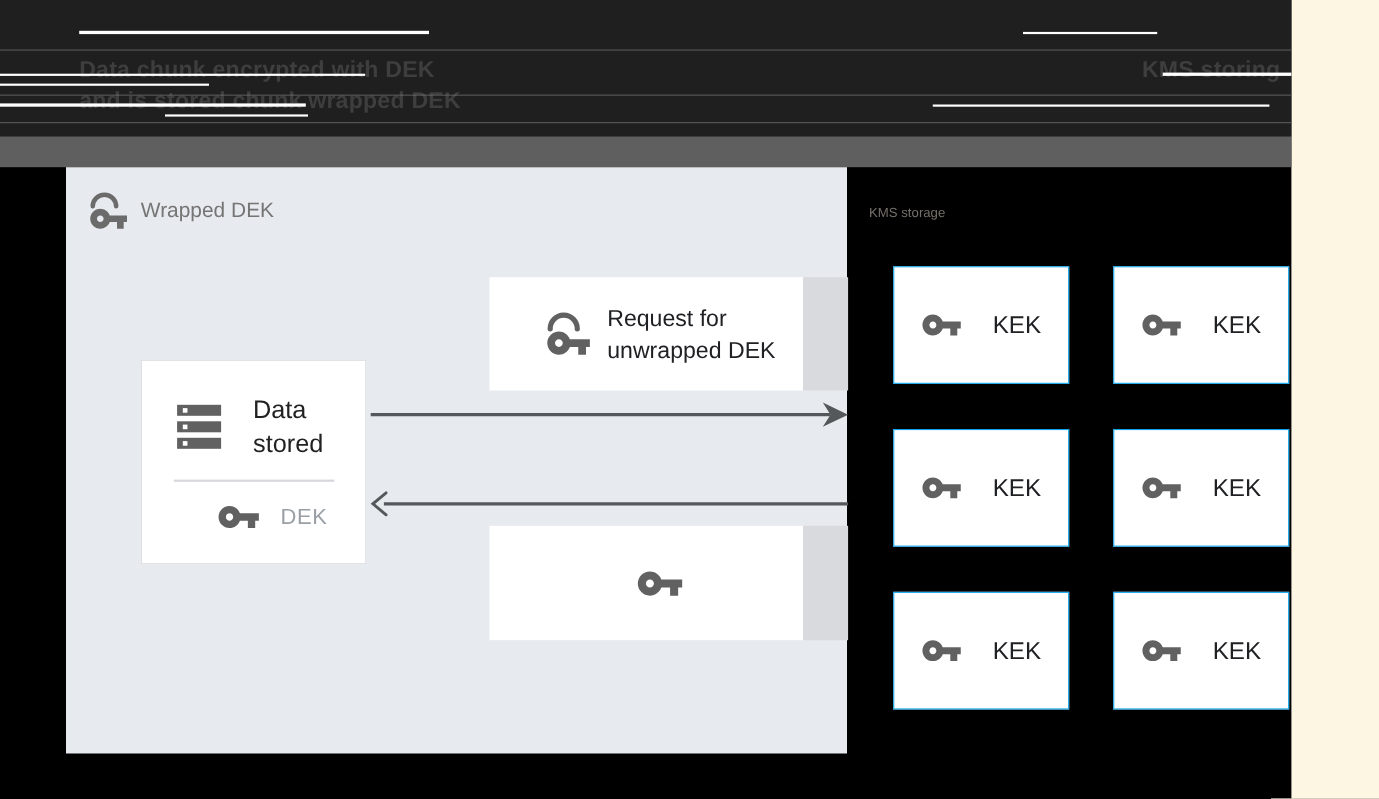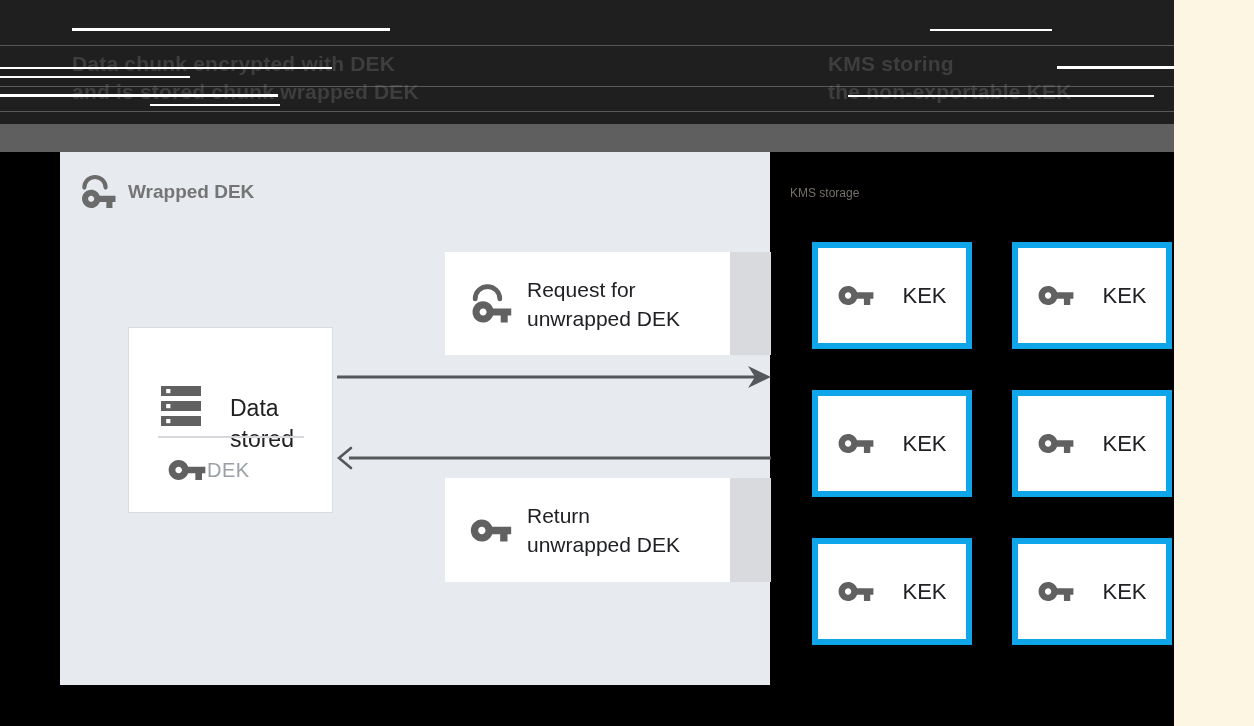--- a/index.html
+++ b/index.html
@@ -4,47 +4,47 @@
 <style>
   html,body{margin:0;padding:0;background:#fcf6e3;}
   #canvas{
     position:relative;width:1174px;height:726px;overflow:hidden;
     font-family:"Liberation Sans",sans-serif;background:#000000;
   }
   
   .header-band{position:absolute;left:0;top:0;width:1254px;height:124px;background:#1f1f1f;}
   .caption{position:absolute;color:#3e3e3e;font-size:21px;line-height:28px;font-weight:bold;letter-spacing:.2px;}
   .caption-left{left:72px;top:50px;}
-  .caption-right{left:828px;top:50px;width:300px;text-align:left;}
+  .caption-right{left:864px;top:50px;width:300px;text-align:right;}
   .glitch{position:absolute;background:#fff;}
   .hairline{position:absolute;left:0;width:1254px;height:1px;background:#7a7a7a;opacity:.65;}
   .gray-strip{position:absolute;left:0;top:124px;width:1254px;height:28px;background:#5f5f5f;}
 
   
   .wrapped-zone{position:absolute;left:60px;top:152px;width:710px;height:533px;background:#e7eaee;}
   .zone-label{position:absolute;display:flex;align-items:center;gap:11px;color:#757575;font-size:19px;}
-  .zone-label-wrapped{left:79px;top:173px;font-weight:bold;}
+  .zone-label-wrapped{left:79px;top:173px;}
   .kms-label{position:absolute;left:790px;top:186px;color:#757069;font-size:12px;}
 
-  .white-box{position:absolute;background:#fff;display:flex;align-items:center;padding-left:24px;box-sizing:border-box;gap:14px;}
+  .white-box{position:absolute;background:#fff;display:flex;align-items:center;padding-left:24px;box-sizing:border-box;gap:14px;justify-content:center;}
   .white-box .box-text{color:#202124;font-size:21px;line-height:29px;}
   .box-request{left:445px;top:252px;width:285px;height:103px;}
   .box-return{left:445px;top:478px;width:285px;height:104px;}
   .box-tail{position:absolute;background:#d8dade;}
   .tail-request{left:730px;top:252px;width:41px;height:103px;}
   .tail-return{left:730px;top:478px;width:41px;height:104px;}
 
   .data-card{position:absolute;left:128px;top:327px;width:205px;height:186px;background:#fff;border:1px solid #dadce0;box-sizing:border-box;}
   .data-card .chunk-row{position:absolute;left:28px;top:29px;display:flex;align-items:center;gap:25px;}
-  .data-card .chunk-title{color:#212121;font-size:23px;line-height:31px;margin-top:36px;}
+  .data-card .chunk-title{color:#212121;font-size:23px;line-height:31px;}
   .data-card .divider{position:absolute;left:29px;top:108px;width:146px;height:2px;background:#d6d8db;}
-  .data-card .dek-row{position:absolute;left:38px;top:130px;display:flex;align-items:center;}
+  .data-card .dek-row{position:absolute;left:68px;top:130px;display:flex;align-items:center;gap:18px;}
   .data-card .dek-label{color:#9aa0a6;font-size:20px;letter-spacing:.5px;}
 
-  .kek-card{position:absolute;width:160px;height:107px;background:#fff;border:6px solid #0ea5e9;box-sizing:border-box;
+  .kek-card{position:absolute;width:160px;height:107px;background:#fff;border:1px solid #0ea5e9;box-sizing:border-box;
     display:flex;align-items:center;justify-content:center;gap:27px;}
   .kek-card .kek-label{color:#202124;font-size:22px;}
   .kek-r1c1{left:812px;top:242px;} .kek-r1c2{left:1012px;top:242px;}
   .kek-r2c1{left:812px;top:390px;} .kek-r2c2{left:1012px;top:390px;}
   .kek-r3c1{left:812px;top:538px;} .kek-r3c2{left:1012px;top:538px;}
 
   .arrow-svg{position:absolute;overflow:visible;}
   svg{display:block;}
 </style>
 </head>
@@ -52,21 +52,20 @@
 
 <div id="canvas">
 
   <div class="header-band">
     <div class="caption caption-left">
       <div>Data chunk encrypted with DEK</div>
       <div>and is stored chunk wrapped DEK</div>
     </div>
     <div class="caption caption-right">
       <div>KMS storing</div>
-      <div>the non-exportable KEK</div>
     </div>
 
     <div class="hairline" style="top:45px"></div>
     <div class="hairline" style="top:86px"></div>
     <div class="hairline" style="top:111px"></div>
     <div class="glitch" style="left:72px;top:28px;width:318px;height:3px"></div>
     <div class="glitch" style="left:930px;top:29px;width:122px;height:2px"></div>
     <div class="glitch" style="left:0;top:67px;width:332px;height:2px"></div>
     <div class="glitch" style="left:1057px;top:66px;width:197px;height:3px"></div>
     <div class="glitch" style="left:0;top:76px;width:190px;height:2px"></div>
@@ -124,24 +123,20 @@
       <div>Request for</div>
       <div>unwrapped DEK</div>
     </div>
   </div>
 
   <div class="box-tail tail-return"></div>
   <div class="white-box box-return">
     <svg width="44" height="27" viewBox="0 5 24 14">
       <path fill="#616161" fill-rule="evenodd" d="M12.65 10C11.83 7.67 9.61 6 7 6c-3.31 0-6 2.69-6 6s2.69 6 6 6c2.61 0 4.83-1.67 5.65-4H17v4h4v-4h2v-4H12.65zM7 14c-1.1 0-2-.9-2-2s.9-2 2-2 2 .9 2 2-.9 2-2 2z"></path>
     </svg>
-    <div class="box-text">
-      <div>Return</div>
-      <div>unwrapped DEK</div>
-    </div>
   </div>
 
   <svg class="arrow-svg" style="left:335px;top:364px" width="437" height="26">
     <line x1="2" y1="13" x2="420" y2="13" stroke="#55585b" stroke-width="3"></line>
     <polygon points="413,2 436,13 413,24 420,13" fill="#55585b"></polygon>
   </svg>
   <svg class="arrow-svg" style="left:335px;top:445px" width="437" height="26">
     <line x1="14" y1="13" x2="436" y2="13" stroke="#55585b" stroke-width="3"></line>
     <path d="M16 3 L4 13 L16 23" fill="none" stroke="#55585b" stroke-width="2.6" stroke-linecap="round"></path>
   </svg>

